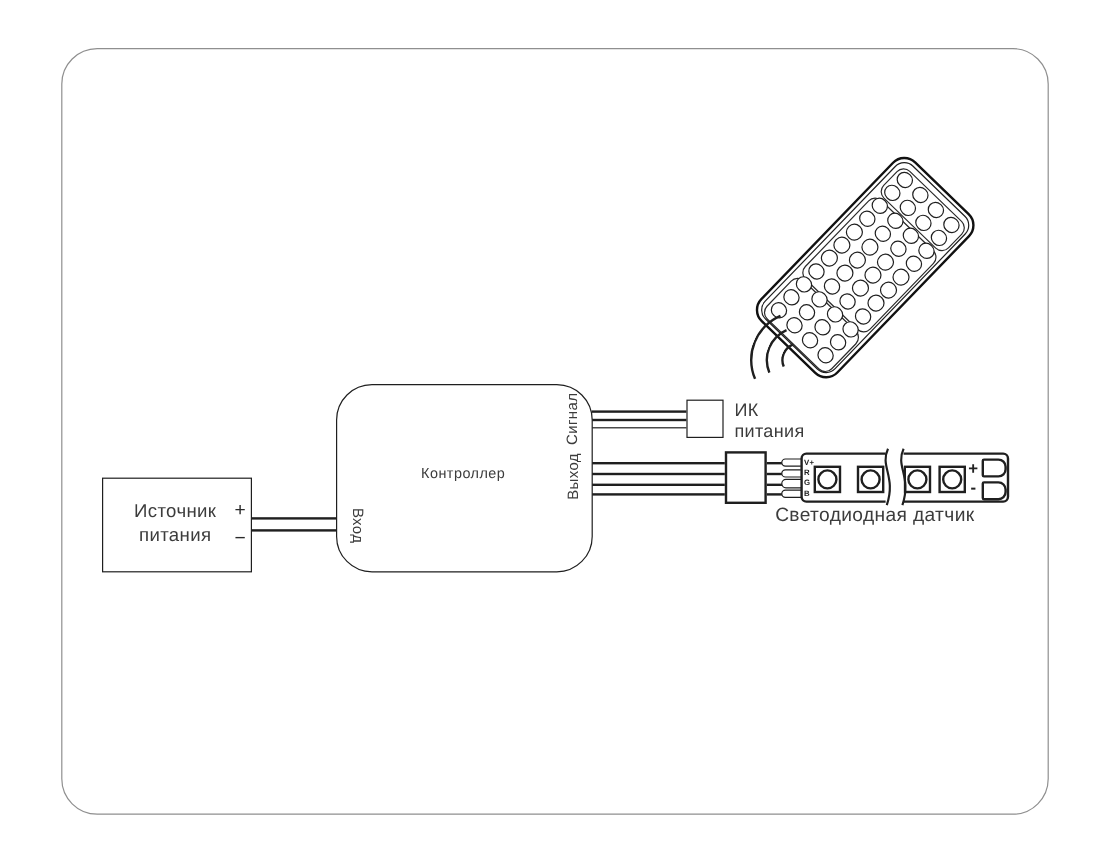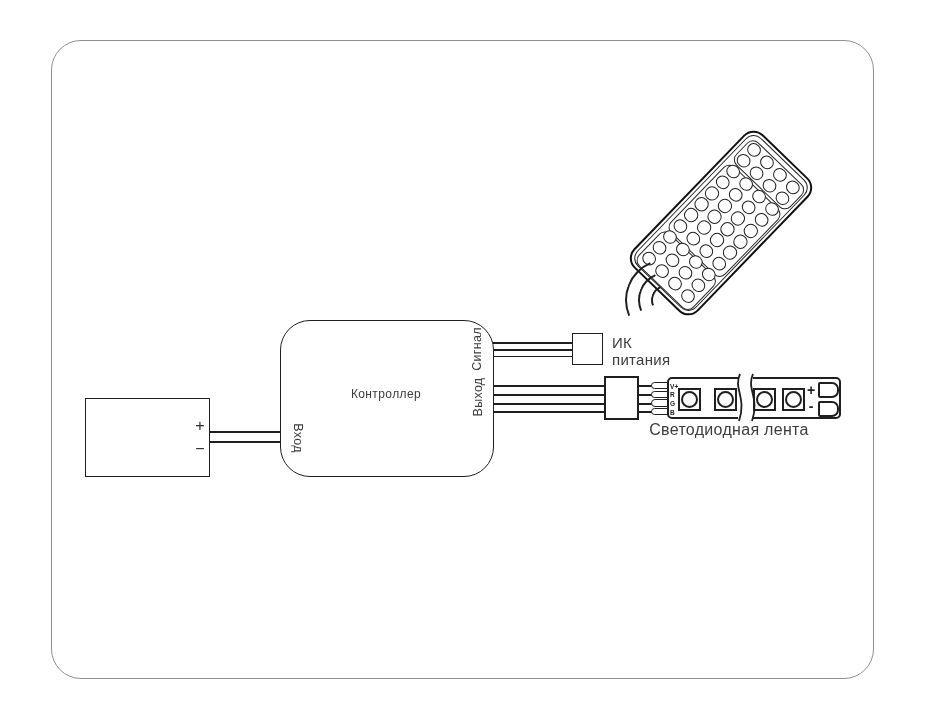--- a/index.html
+++ b/index.html
@@ -80,20 +80,24 @@
   <div class="wire" style="left:493px;top:394px;width:112px;height:2px;"></div>
   <div class="wire" style="left:493px;top:402.5px;width:112px;height:2px;"></div>
   <div class="wire" style="left:493px;top:411px;width:112px;height:2px;"></div>
 
   <div class="wire" style="left:637px;top:385px;width:17px;height:2px;"></div>
   <div class="wire" style="left:637px;top:394px;width:17px;height:2px;"></div>
   <div class="wire" style="left:637px;top:402.5px;width:17px;height:2px;"></div>
   <div class="wire" style="left:637px;top:411px;width:17px;height:2px;"></div>
 
   <div class="obox power-box"></div>
+  <div class="power-text">
+    <div>Источник</div>
+    <div>питания</div>
+  </div>
   <span class="pow-sign" style="left:200px;top:426px;">+</span>
   <span class="pow-sign" style="left:200px;top:449px;">−</span>
 
   <div class="obox controller-box"></div>
   <span class="controller-lbl">Контроллер</span>
   <span class="vlabel rot-cw" style="left:298px;top:438px;">Вход</span>
   <span class="vlabel rot-ccw" style="left:477px;top:349px;">Сигнал</span>
   <span class="vlabel rot-ccw" style="left:478px;top:397px;">Выход</span>
 
   <div class="obox ir-box"></div>
@@ -132,21 +136,21 @@
     <rect x="10" y="3" width="15" height="50" fill="#ffffff"></rect>
     <path d="M 12,4 C 5,19 19,27 11,51" fill="none" stroke="#1f1f1f" stroke-width="1.8"></path>
     <path d="M 25,4 C 18,19 32,27 24,51" fill="none" stroke="#1f1f1f" stroke-width="1.8"></path>
   </svg>
 
   <span class="strip-sign" style="left:811px;top:390px;">+</span>
   <span class="strip-sign" style="left:811px;top:406px;">-</span>
   <div class="endtab" style="top:382px;"></div>
   <div class="endtab" style="top:401px;"></div>
 
-  <span class="strip-lbl">Светодиодная лента</span>
+  <span class="strip-lbl">Светодиодная датчик</span>
 
   <div class="remote">
     <div class="remote-inner"></div>
     <div class="rpanel p1"></div>
     <div class="rpanel p2"></div>
     <div class="rpanel p3"></div>
     <div class="remote-buttons">
         <div class="rbtn"></div>
         <div class="rbtn"></div>
         <div class="rbtn"></div>

